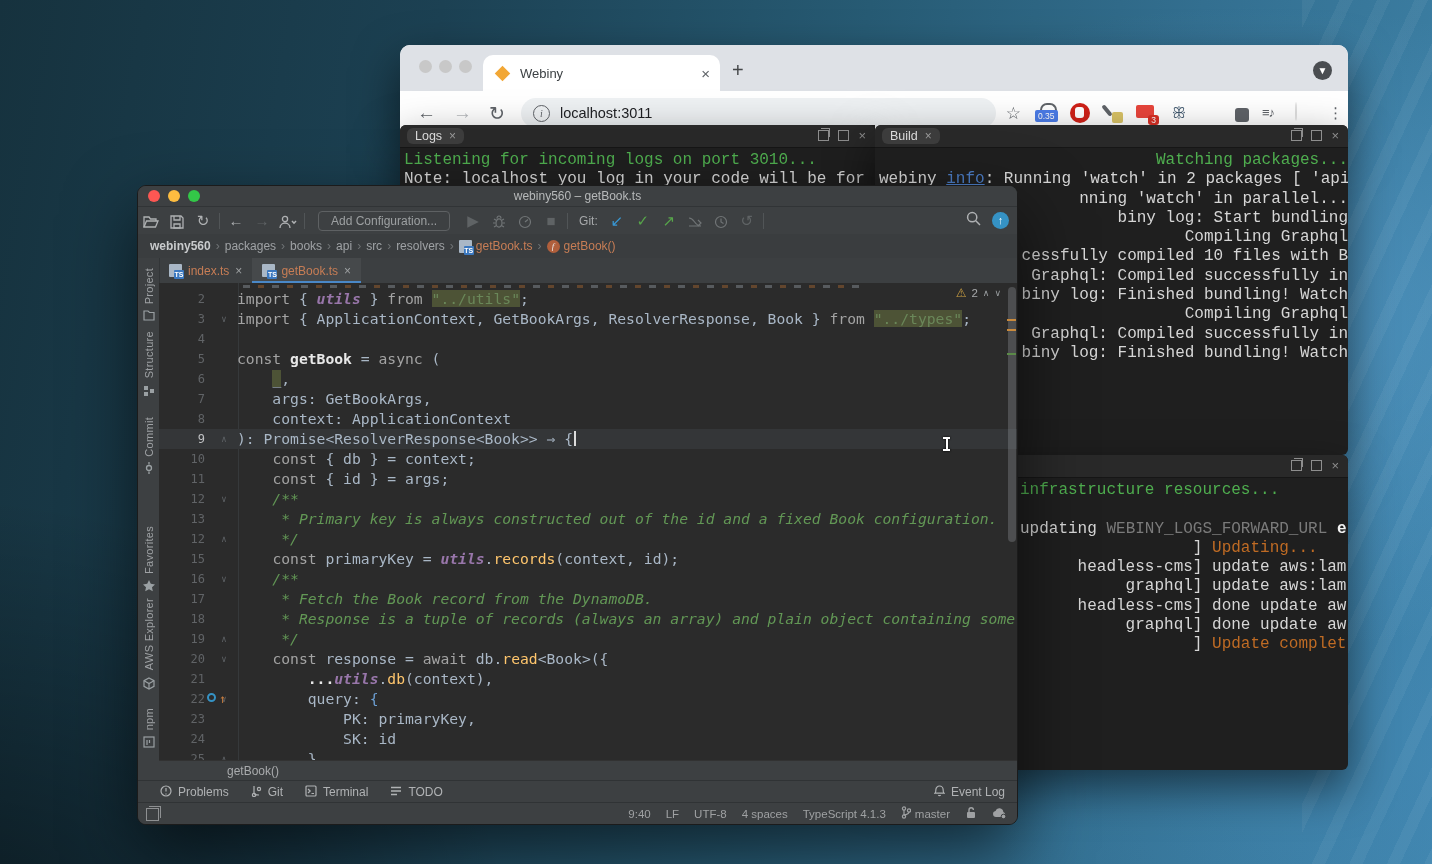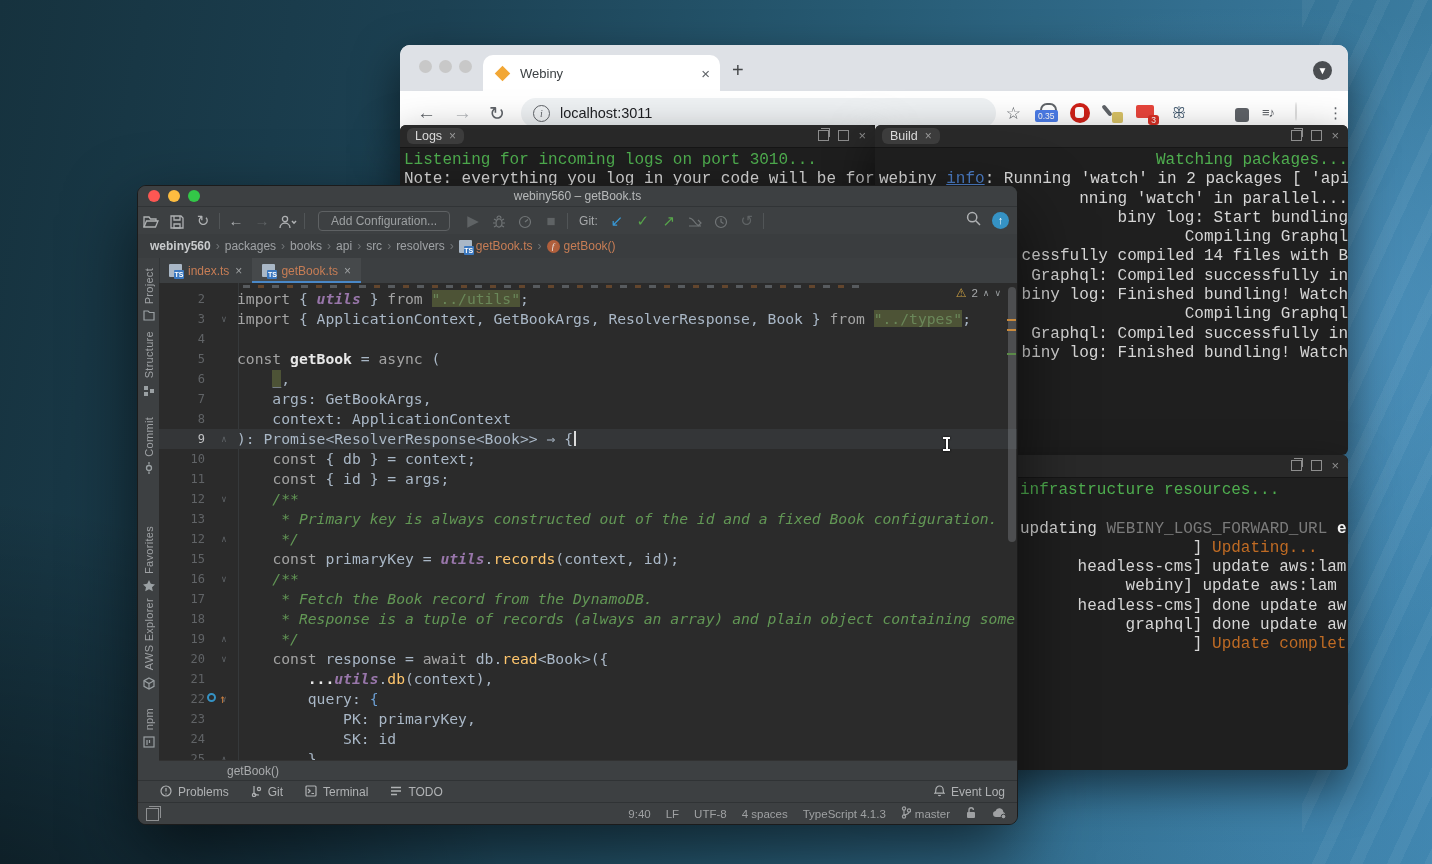--- a/index.html
+++ b/index.html
@@ -197,21 +197,21 @@
         <span class="x">×</span>
       </span>
     <span class="wcs">
         <span class="wc-rs"></span>
         <span class="wc-sq"></span>
         <span class="wc-x">×</span>
       </span>
   </div>
   <div class="tbody">
       <div class="trow"><span class="t-tg">Listening for incoming logs on port 3010...</span></div>
-      <div class="trow"><span class="t-tw">Note: everything you log in your code will be for</span></div>
+      <div class="trow"><span class="t-tw">Note: localhost you log in your code will be for</span></div>
     </div>
 </div>
 
 <div class="win term build">
   <div class="tbar">
     <span class="ttab">
         <span>Build</span>
         <span class="x">×</span>
       </span>
     <span class="wcs">
@@ -219,21 +219,21 @@
         <span class="wc-sq"></span>
         <span class="wc-x">×</span>
       </span>
   </div>
   <div class="tbody">
       <div class="trow"><span class="t-tg">Watching packages...</span></div>
       <div class="trow"><span class="t-tw">webiny </span><span class="t-tb">info</span><span class="t-tw">: Running 'watch' in 2 packages [ 'api</span></div>
       <div class="trow clip"><span class="t-tw">nning 'watch' in parallel...</span></div>
       <div class="trow clip"><span class="t-tw">biny log: Start bundling</span></div>
       <div class="trow clip"><span class="t-tw">Compiling Graphql</span></div>
-      <div class="trow clip"><span class="t-tw">cessfully compiled 14 files with B</span></div>
+      <div class="trow clip"><span class="t-tw">cessfully compiled 10 files with B</span></div>
       <div class="trow clip"><span class="t-tw">Graphql: Compiled successfully in</span></div>
       <div class="trow clip"><span class="t-tw">biny log: Finished bundling! Watch</span></div>
       <div class="trow clip"><span class="t-tw">Compiling Graphql</span></div>
       <div class="trow clip"><span class="t-tw">Graphql: Compiled successfully in</span></div>
       <div class="trow clip"><span class="t-tw">biny log: Finished bundling! Watch</span></div>
     </div>
 </div>
 
 <div class="win term deploy">
   <div class="tbar">
@@ -242,21 +242,21 @@
         <span class="wc-sq"></span>
         <span class="wc-x">×</span>
       </span>
   </div>
   <div class="tbody">
       <div class="trow clip"><span class="t-tg">infrastructure resources...</span></div>
       <div class="trow clip"></div>
       <div class="trow clip"><span class="t-tw">updating </span><span class="t-tgr">WEBINY_LOGS_FORWARD_URL</span><span class="t-tw"> </span><span class="t-twb">e</span></div>
       <div class="trow clip"><span class="t-tw">                  ] </span><span class="t-to">Updating...</span></div>
       <div class="trow clip"><span class="t-tw">      headless-cms] update aws:lam</span></div>
-      <div class="trow clip"><span class="t-tw">           webiny] update aws:lam</span></div>
+      <div class="trow clip"><span class="t-tw">           graphql] update aws:lam</span></div>
       <div class="trow clip"><span class="t-tw">      headless-cms] done update aw</span></div>
       <div class="trow clip"><span class="t-tw">           graphql] done update aw</span></div>
       <div class="trow clip"><span class="t-tw">                  ] </span><span class="t-to">Update complet</span></div>
     </div>
 </div>
 
 <div class="win ide">
   <div class="ide-title">
     <span class="ide-tl" style="left:10px;background:#fc5753"></span>
     <span class="ide-tl" style="left:30px;background:#fdbc40"></span>

